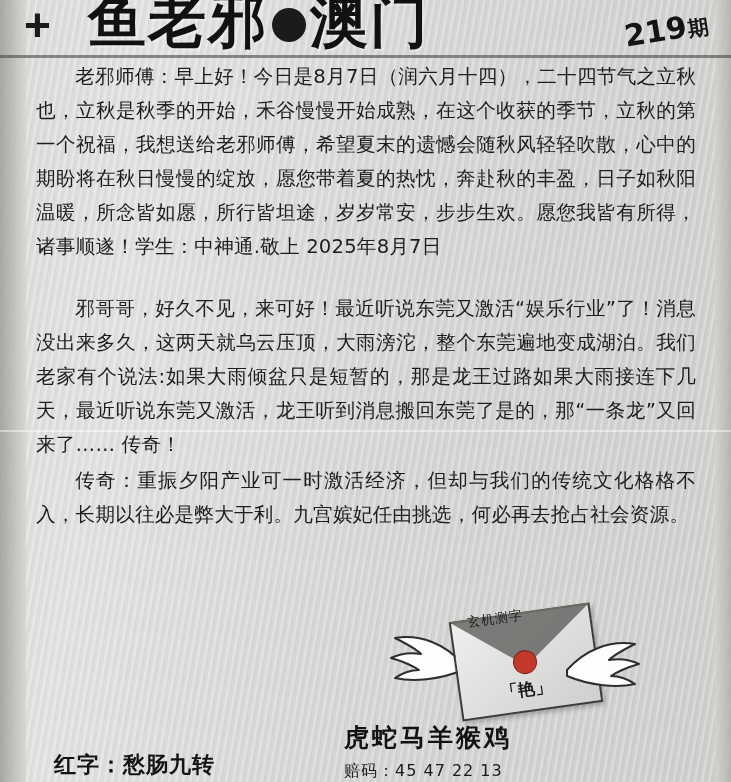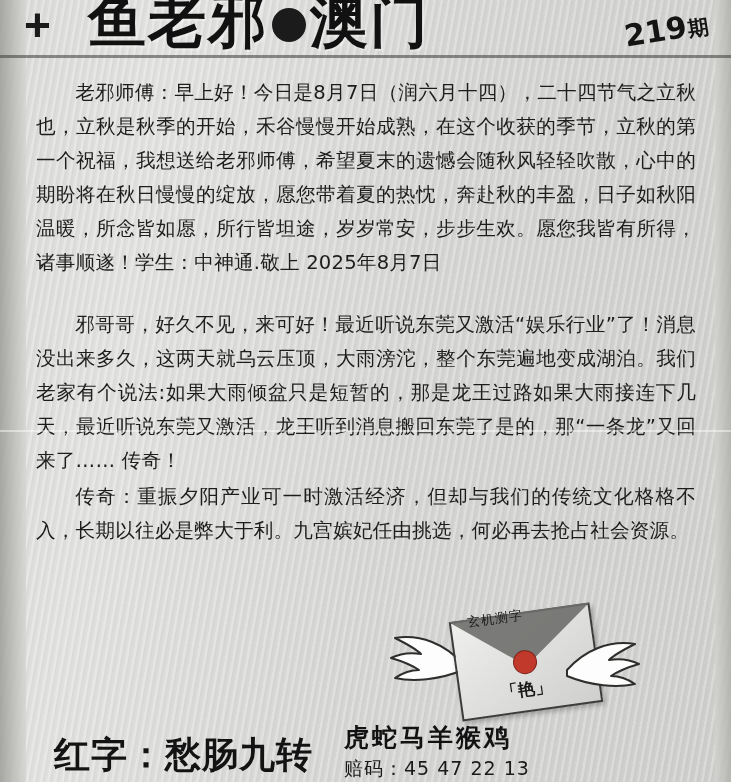--- a/index.html
+++ b/index.html
@@ -119,21 +119,20 @@
   
   .content {
     position: absolute;
     left: 26px;
     top: 60px;
     width: 688px;
     height: 660px;
     padding: 0 18px 0 10px;
     box-sizing: border-box;
     color: #1d1d1d;
-    margin-top: 16px;
   }
   .para {
     font-family: "DejaVu Sans", "Liberation Sans", sans-serif;
     font-size: 19.6px;
     line-height: 34px;
     text-align: justify;
     text-justify: inter-ideograph;
     margin: 0 0 2px 0;
     letter-spacing: 0.2px;
   }
@@ -147,42 +146,42 @@
     bottom: 0;
     width: 705px;
     height: 62px;
   }
   .redword {
     position: absolute;
     left: 28px;
     bottom: 2px;
     font-family: "DejaVu Sans", sans-serif;
     font-weight: 700;
-    font-size: 36px;
+    font-size: 22px;
     color: #131313;
     letter-spacing: 1px;
     white-space: nowrap;
   }
   .zodiac {
     position: absolute;
     left: 318px;
     bottom: 28px;
     font-family: "DejaVu Sans", sans-serif;
     font-weight: 700;
     font-size: 25px;
     color: #121212;
     letter-spacing: 3px;
     white-space: nowrap;
   }
   .numbers {
     position: absolute;
     left: 318px;
     bottom: 0px;
     font-family: "DejaVu Sans", sans-serif;
-    font-size: 19px;
+    font-size: 16px;
     color: #1a1a1a;
     letter-spacing: 1px;
     white-space: nowrap;
   }
 
   
   .envelope-wrap {
     position: absolute;
     right: 92px;
     bottom: 58px;

